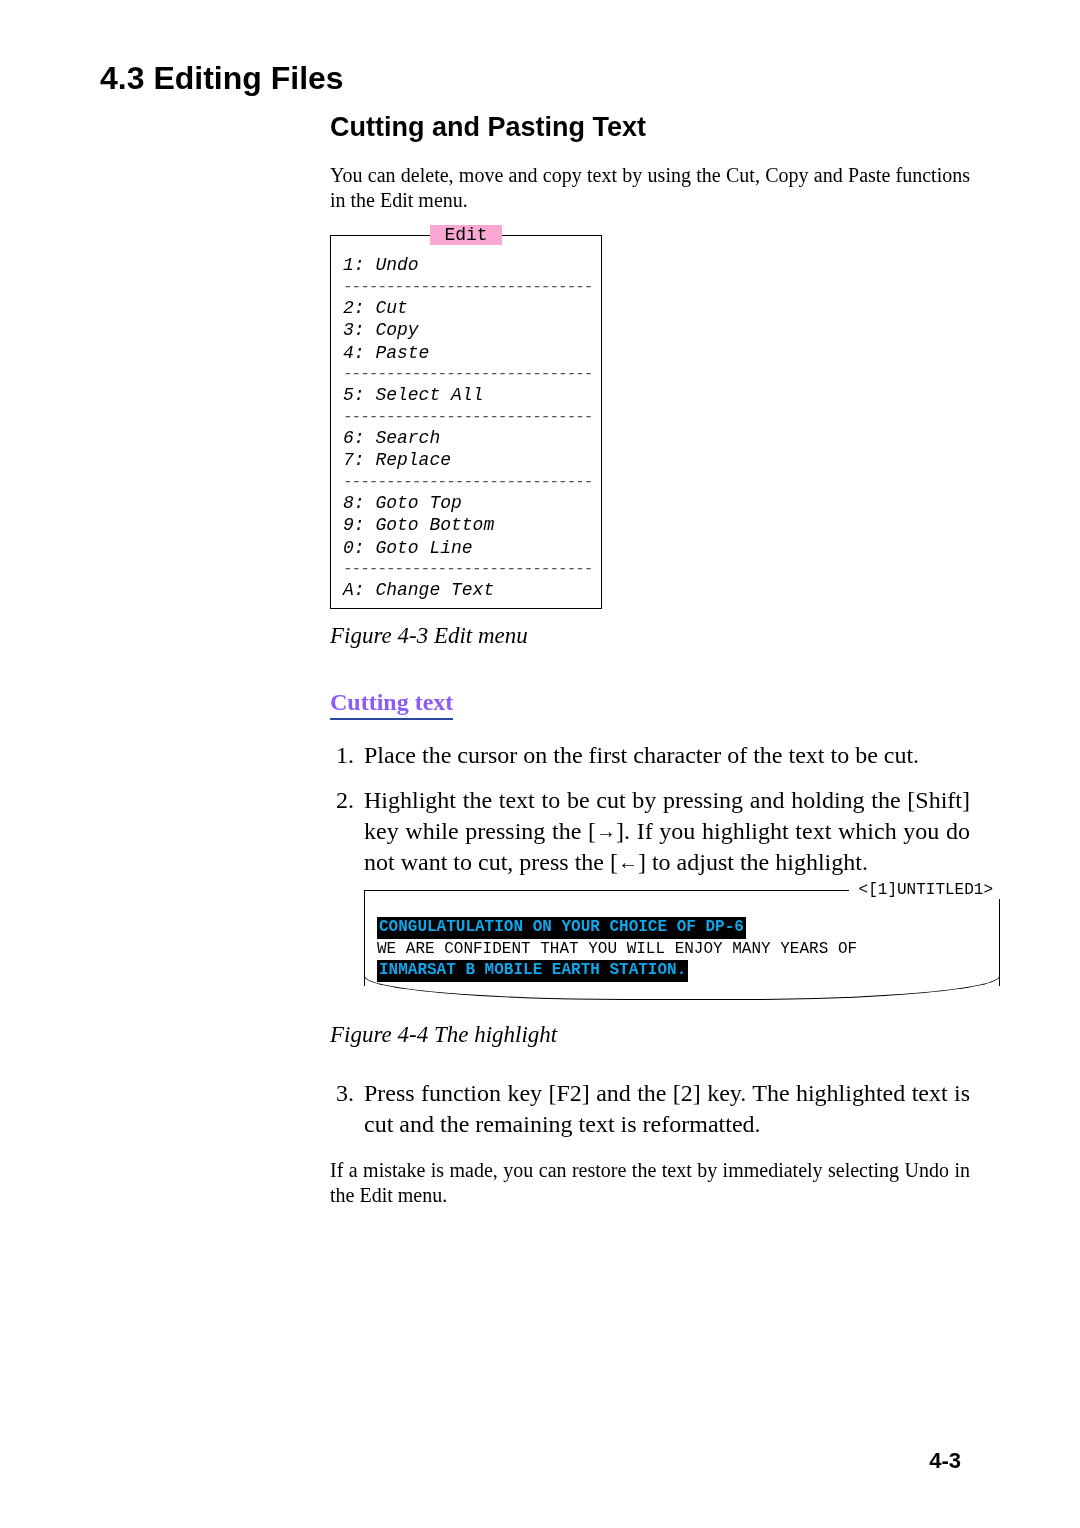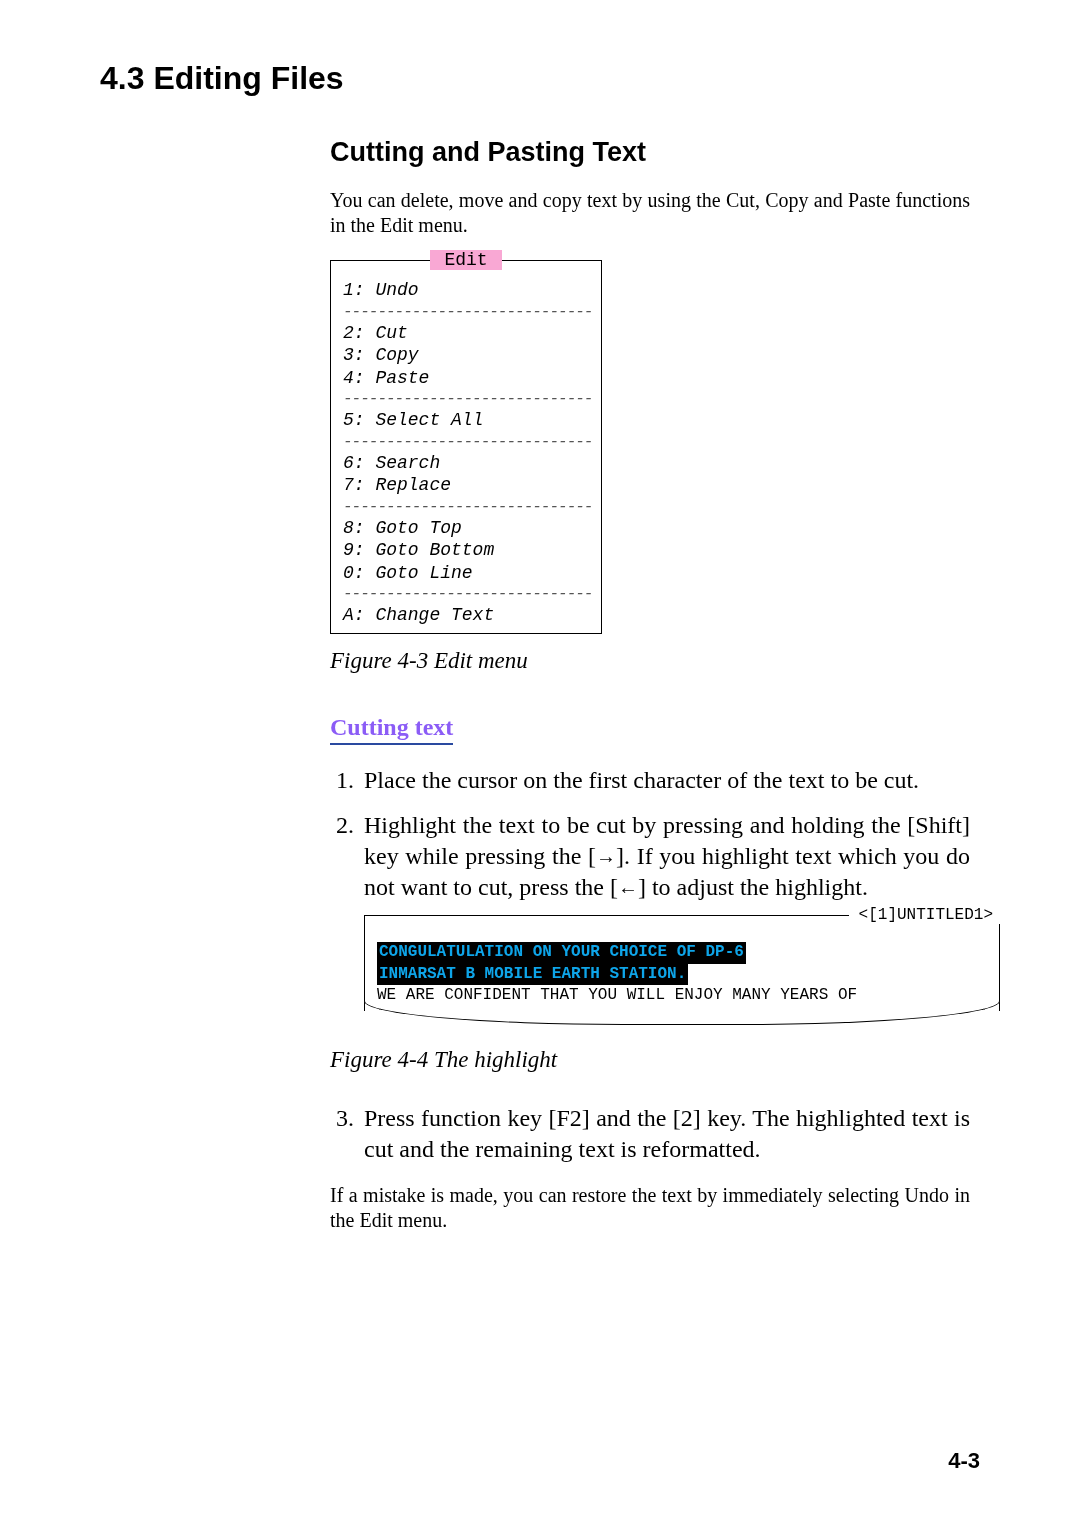--- a/index.html
+++ b/index.html
@@ -16,21 +16,21 @@
     position: relative;
     width: 1080px;
     height: 1528px;
     box-sizing: border-box;
     padding: 60px 110px 60px 100px;
   }
   .section-title {
     font-family: Arial, Helvetica, sans-serif;
     font-weight: bold;
     font-size: 32px;
-    margin: 0 0 40px 0;
+    margin: 0 0 15px 0;
   }
   .content-col {
     margin-left: 230px;
     width: 640px;
   }
   .sub-title {
     font-family: Arial, Helvetica, sans-serif;
     font-weight: bold;
     font-size: 27px;
     margin: 0 0 20px 0;
@@ -149,21 +149,21 @@
   .hl {
     display: inline-block;
     background: #000;
     color: #0ea5e9;
     padding: 0 2px;
     font-weight: bold;
   }
   .page-num {
     position: absolute;
     bottom: 54px;
-    right: 100px;
+    right: 119px;
     font-family: Arial, Helvetica, sans-serif;
     font-weight: bold;
     font-size: 22px;
   }
 </style>
 </head>
 <body>
 
 <div class="page">
 
@@ -210,22 +210,22 @@
       <li>
         <span>Highlight the text to be cut by pressing and holding the [Shift] key while pressing the [</span><span class="arrow">→</span><span>]. If you highlight text which you do not want to cut, press the [</span><span class="arrow">←</span><span>] to adjust the highlight.</span>
 
         
         <div class="editor-box">
           <div class="editor-legend">
             <span>&lt;[1]UNTITLED1&gt;</span>
           </div>
           <div class="editor-content">
             <div><span class="hl">CONGULATULATION ON YOUR CHOICE OF DP-6</span></div>
+            <div>WE ARE CONFIDENT THAT YOU WILL ENJOY MANY YEARS OF</div>
             <div><span class="hl">INMARSAT B MOBILE EARTH STATION.</span></div>
-            <div>WE ARE CONFIDENT THAT YOU WILL ENJOY MANY YEARS OF</div>
           </div>
         </div>
       </li>
     </ol>
 
     <div class="fig-caption" style="margin-top:36px;">Figure 4-4 The highlight</div>
 
     <ol class="steps" start="3">
       <li>Press function key [F2] and the [2] key. The highlighted text is cut and the remaining text is reformatted.</li>
     </ol>

